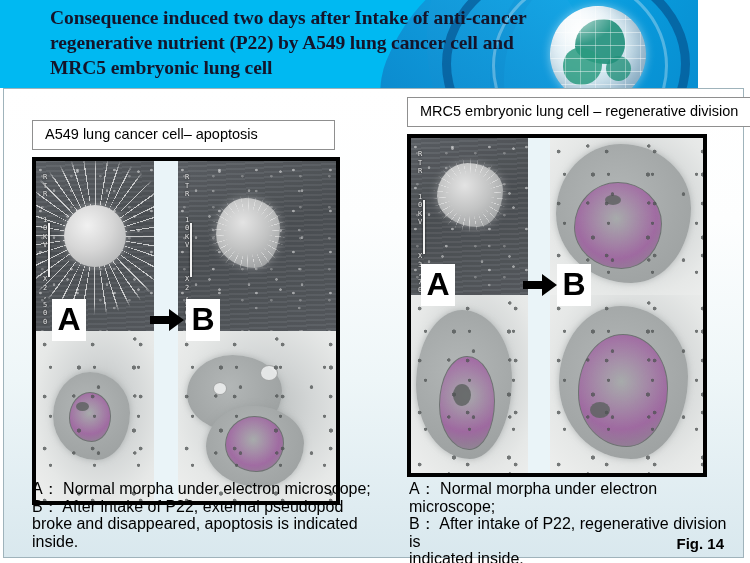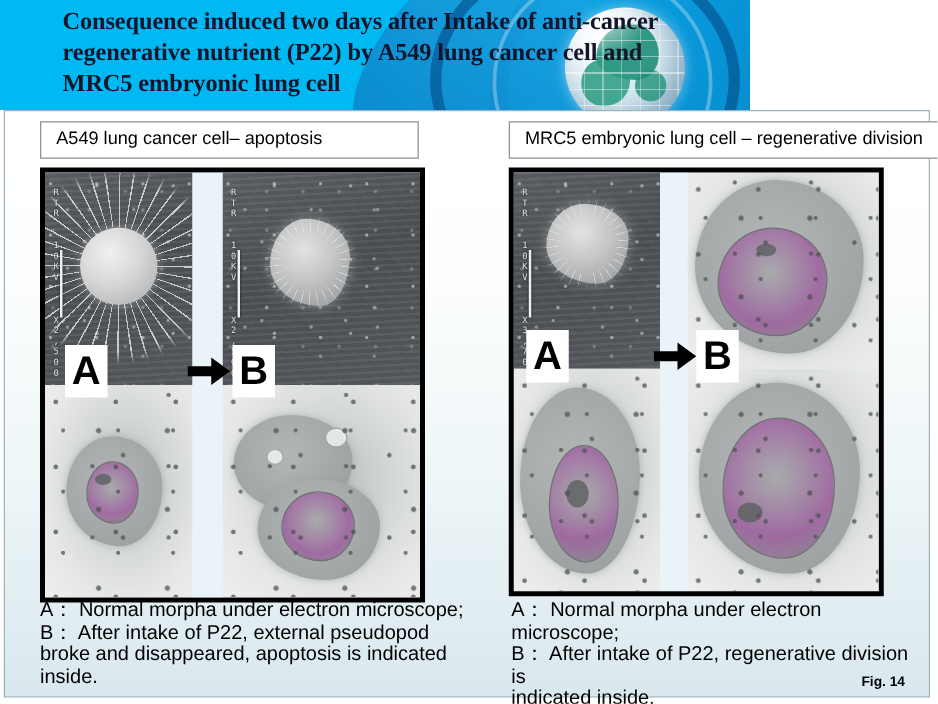--- a/index.html
+++ b/index.html
@@ -18,24 +18,25 @@
     position: relative;
     width: 750px;
     height: 563px;
     overflow: hidden;
   }
 
   
   .banner {
     position: absolute;
     left: 0; top: 0;
-    width: 600px;
+    width: 682px;
     height: 88px;
     background: #00b9f2;
     overflow: hidden;
+    padding-left: 16px;
   }
   .banner-swirl-a {
     position: absolute;
     right: -30px; top: -120px;
     width: 300px; height: 340px;
     border-radius: 50%;
     background: linear-gradient(140deg, #2ec9f7 0%, #0b8fd4 55%, #0a6fb5 100%);
     opacity: .75;
     transform: rotate(-14deg);
   }
@@ -136,21 +137,21 @@
     height: 470px;
     border: 1px solid #9fb3bb;
     background: linear-gradient(to bottom, #ffffff 0%, #fdfefe 28%, #eef6f8 62%, #d9e8ee 100%);
     box-sizing: border-box;
   }
 
   .panel {
     position: absolute;
     top: 8px;
   }
-  .panel-left  { left: 28px;  width: 345px; }
+  .panel-left  { left: 28px;  width: 345px; margin-top: 23px; }
   .panel-right { left: 403px; width: 330px; }
 
   .panel-title {
     background: #ffffff;
     border: 1px solid #8f8f8f;
     box-sizing: border-box;
     font-size: 14.5px;
     color: #000000;
     padding: 5px 10px 6px 12px;
     line-height: 17px;
@@ -342,21 +343,21 @@
     color: #000000;
     white-space: pre-line;
   }
   .caption-left  { left: 28px;  top: 391px; width: 350px; }
   .caption-right { left: 405px; top: 391px; width: 330px; }
 
   .figno {
     position: absolute;
     right: 19px;
     bottom: 5px;
-    font-size: 11px;
+    font-size: 15px;
     font-weight: bold;
     color: #000000;
   }
 </style>
 </head>
 <body>
 
 <div class="slide">
 
   <div class="banner">

